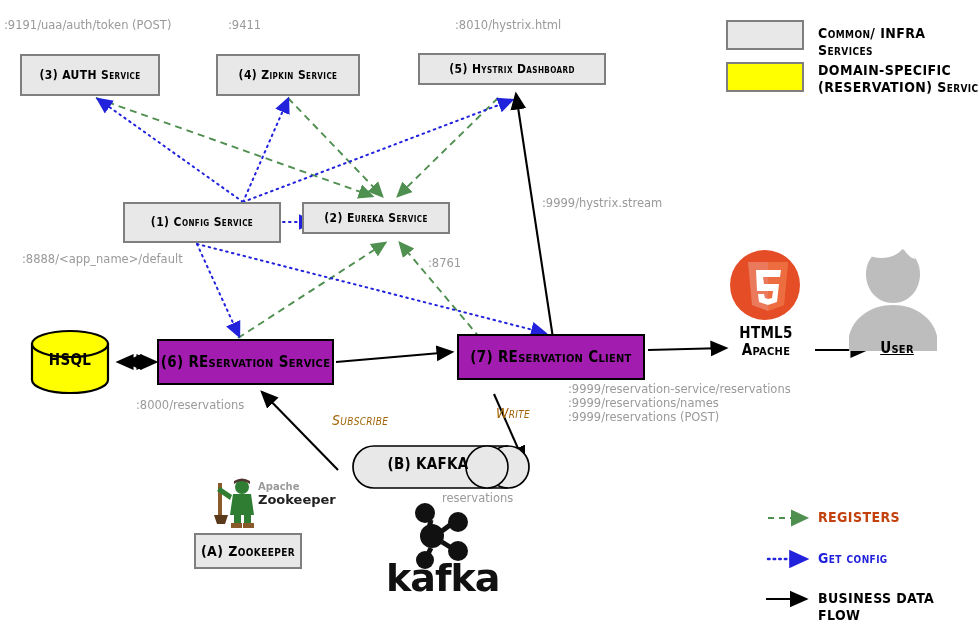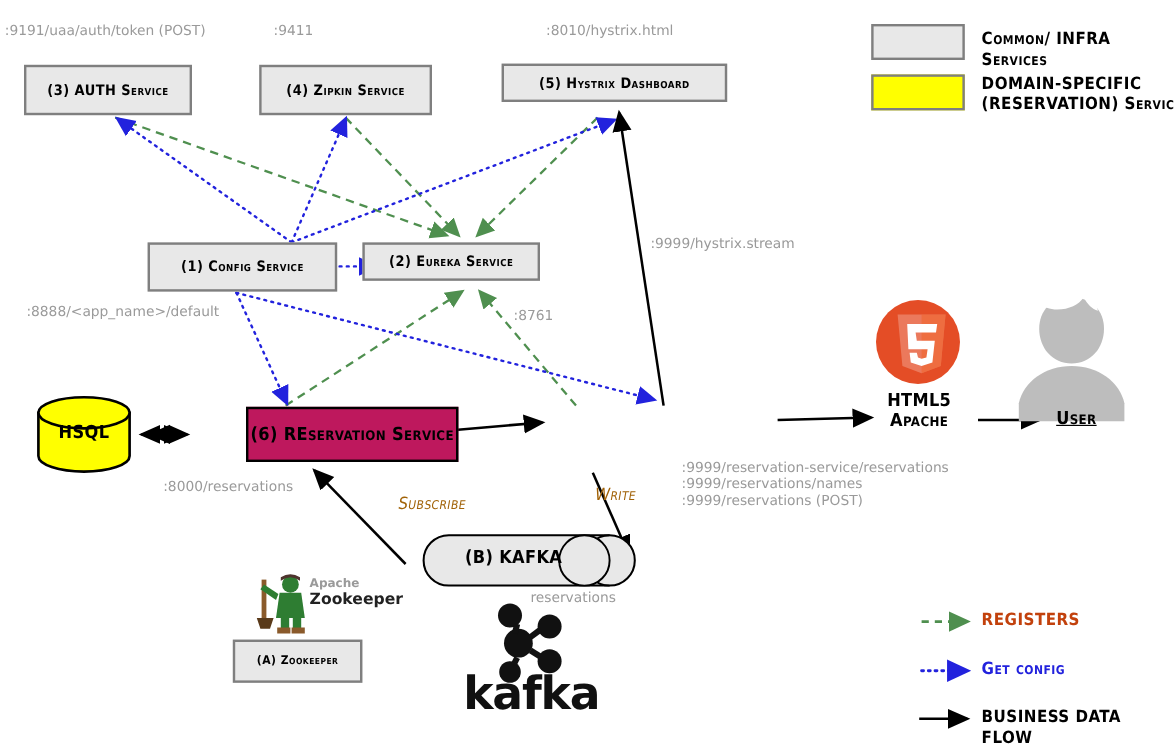--- a/index.html
+++ b/index.html
@@ -4,21 +4,21 @@
 <style>
   html,body{margin:0;padding:0;background:#ffffff;}
   body{width:979px;height:624px;position:relative;overflow:hidden;
        font-family:"DejaVu Sans",sans-serif;}
   #canvas{position:absolute;left:0;top:0;width:979px;height:624px;}
   svg.layer{position:absolute;left:0;top:0;width:979px;height:624px;pointer-events:none;}
 
   .node{position:absolute;box-sizing:border-box;display:flex;align-items:center;
         justify-content:center;text-align:center;}
   .svcbox{border:2px solid #7f7f7f;background:#e8e8e8;}
-  .ybox{border:2px solid #000000;background:#be185d;margin-left:48px;}
+  .ybox{border:2px solid #000000;background:#a21caf;}
   .boxlabel{font-family:"DejaVu Sans Condensed","DejaVu Sans",sans-serif;
             font-weight:700;font-stretch:condensed;color:#000;letter-spacing:.4px;
             font-size:12px;line-height:1.05;font-variant:small-caps;}
   .ylabel{font-family:"DejaVu Sans Condensed","DejaVu Sans",sans-serif;
           font-weight:700;color:#000;font-size:15px;font-variant:small-caps;letter-spacing:.3px;}
   .porttext{position:absolute;color:#9a9a9a;font-family:"DejaVu Sans",sans-serif;
             font-size:11.5px;line-height:14px;white-space:pre;}
   .handlabel{position:absolute;font-family:"DejaVu Sans Condensed","DejaVu Sans",sans-serif;
              font-weight:400;font-style:italic;font-size:14px;color:#a16207;
              font-variant:small-caps;letter-spacing:.3px;}
@@ -176,23 +176,26 @@
   </div>
 
   <div class="node svcbox" style="left:302px;top:202px;width:148px;height:32px;">
     <span class="boxlabel">(2) Eureka Service</span>
   </div>
 
   <div class="node ybox" style="left:157px;top:339px;width:177px;height:46px;">
     <span class="ylabel">(6) REservation Service</span>
   </div>
 
+  <div class="node ybox" style="left:457px;top:334px;width:188px;height:46px;">
+    <span class="ylabel">(7) REservation Client</span>
+  </div>
 
   <div class="node svcbox" style="left:194px;top:533px;width:108px;height:36px;">
-    <span class="boxlabel" style="font-size:10px;">(A) Zookeeper</span>
+    <span class="boxlabel" style="font-size:14px;">(A) Zookeeper</span>
   </div>
 
   <div class="smallcap" style="left:40px;top:352px;width:60px;">HSQL</div>
 
   <div class="smallcap" style="left:378px;top:456px;width:100px;">(B) KAFKA</div>
 
   <div class="smallcap" style="left:728px;top:325px;width:76px;white-space:pre;">HTML5
 Apache</div>
 
   <div class="smallcap" style="left:866px;top:340px;width:62px;text-decoration:underline;">User</div>

